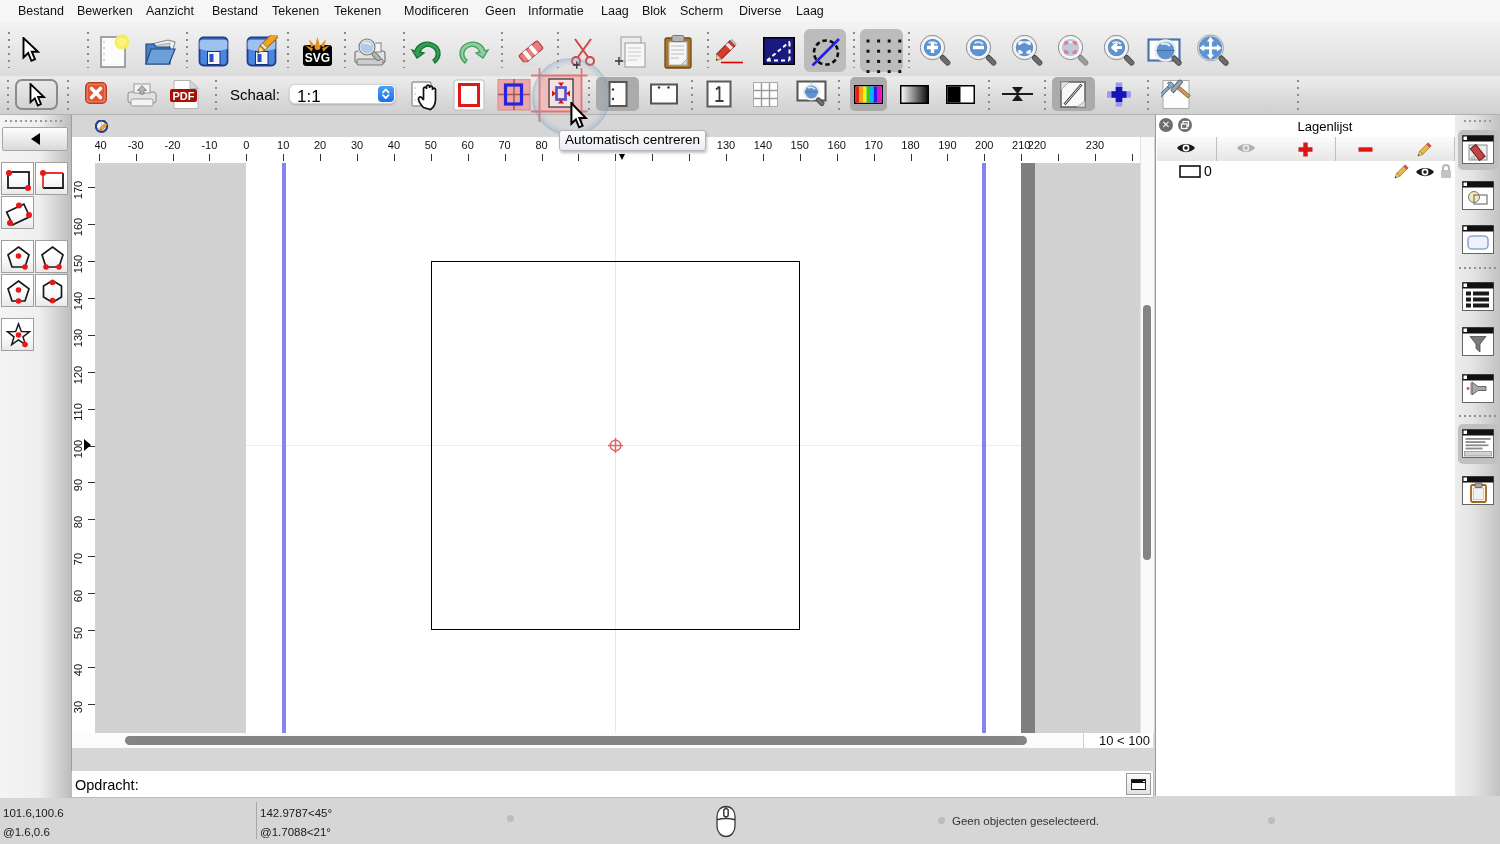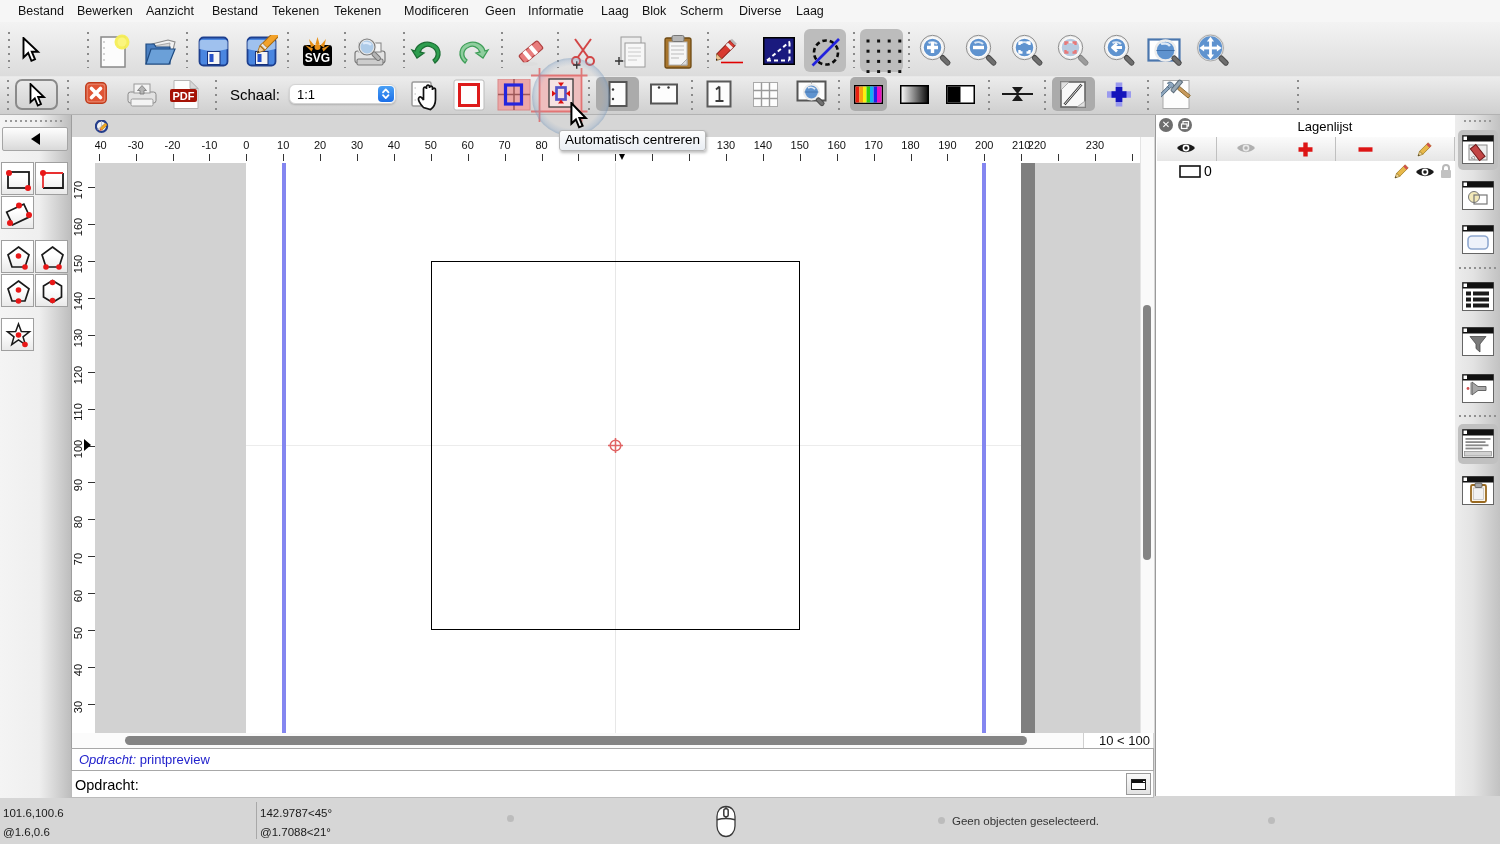--- a/index.html
+++ b/index.html
@@ -300,21 +300,21 @@
 <div class="vsep2" style="left:838px"></div>
 <div class="vsep2" style="left:988px"></div>
 <div class="vsep2" style="left:1044px"></div>
 <div class="pressed2" style="left:1052px;width:43px"></div>
 <div class="pressed2" style="left:850px;width:37px"></div>
 <div class="vsep2" style="left:1147px"></div>
 <div class="vsep2" style="left:1297px"></div>
 <div style="position:absolute;left:230px;top:86px;font-size:15px;color:#000;">Schaal:</div>
 
 <div style="position:absolute;left:289px;top:83.5px;width:107px;height:20px;background:#fff;border:1px solid #d4d4d4;border-radius:6px;box-shadow:0 1px 2px rgba(0,0,0,0.18);box-sizing:border-box;">
-  <div style="position:absolute;left:7px;top:2px;font-size:13px;color:#000;">1:1</div>
+  <div style="position:absolute;left:7px;top:2px;font-size:17px;color:#000;">1:1</div>
   <div style="position:absolute;right:1.5px;top:1.5px;width:15.5px;height:15.5px;background:linear-gradient(#4aa0f5,#1c6fe8);border-radius:4px;">
     <svg width="15.5" height="15.5" viewBox="0 0 15.5 15.5">
           <path d="M5 6.3 L7.75 3.4 L10.5 6.3 M5 9.2 L7.75 12.1 L10.5 9.2" stroke="#fff" stroke-width="1.8" fill="none" stroke-linecap="round" stroke-linejoin="round"></path>
         </svg>
   </div>
 </div>
 <div id="tb2icons">
       <div style="position:absolute;left:15px;top:79px;width:43px;height:31px;border:2.5px solid #8a8a8a;border-radius:7px;box-sizing:border-box;"></div>
 <svg style="position:absolute;left:28px;top:83px" width="19" height="24" viewBox="0 0 19 24">
         <polygon points="2.5,1 2.5,19.3 6.8,15.3 9.8,22.5 13,21.1 10.1,14 16,14" fill="#fff" stroke="#000" stroke-width="1.8"></polygon>
@@ -628,23 +628,20 @@
 </div>
 
 <div id="vscroll">
       <div style="position:absolute;left:2px;top:168px;width:8px;height:255px;background:#848484;border-radius:4px;"></div>
     </div>
 <div id="hscrollarea">
       <div style="position:absolute;left:53px;top:3px;width:902px;height:9px;background:#848484;border-radius:4.5px;"></div>
     </div>
 <div id="numbox">10 &lt; 100</div>
 
-<div id="cmdhist">
-      <span style="position:absolute;left:7px;top:3px;"><i>Opdracht:</i> printpreview</span>
-    </div>
 <div id="cmdline">
       <span style="position:absolute;left:3px;top:6px;">Opdracht:</span>
   <div style="position:absolute;right:2px;top:2px;width:25px;height:22px;background:linear-gradient(#fafafa,#e2e2e2);border:1px solid #999;box-sizing:border-box;">
     <div style="position:absolute;left:4px;top:5px;width:15px;height:11px;border:1.2px solid #222;background:#fff;box-sizing:border-box;">
           <div style="position:absolute;left:0;top:0;width:12.6px;height:3px;background:#111;"></div>
           <div style="position:absolute;right:0.5px;top:0.8px;width:1.5px;height:1.5px;background:#fff;"></div>
         </div>
   </div>
 </div>
 

